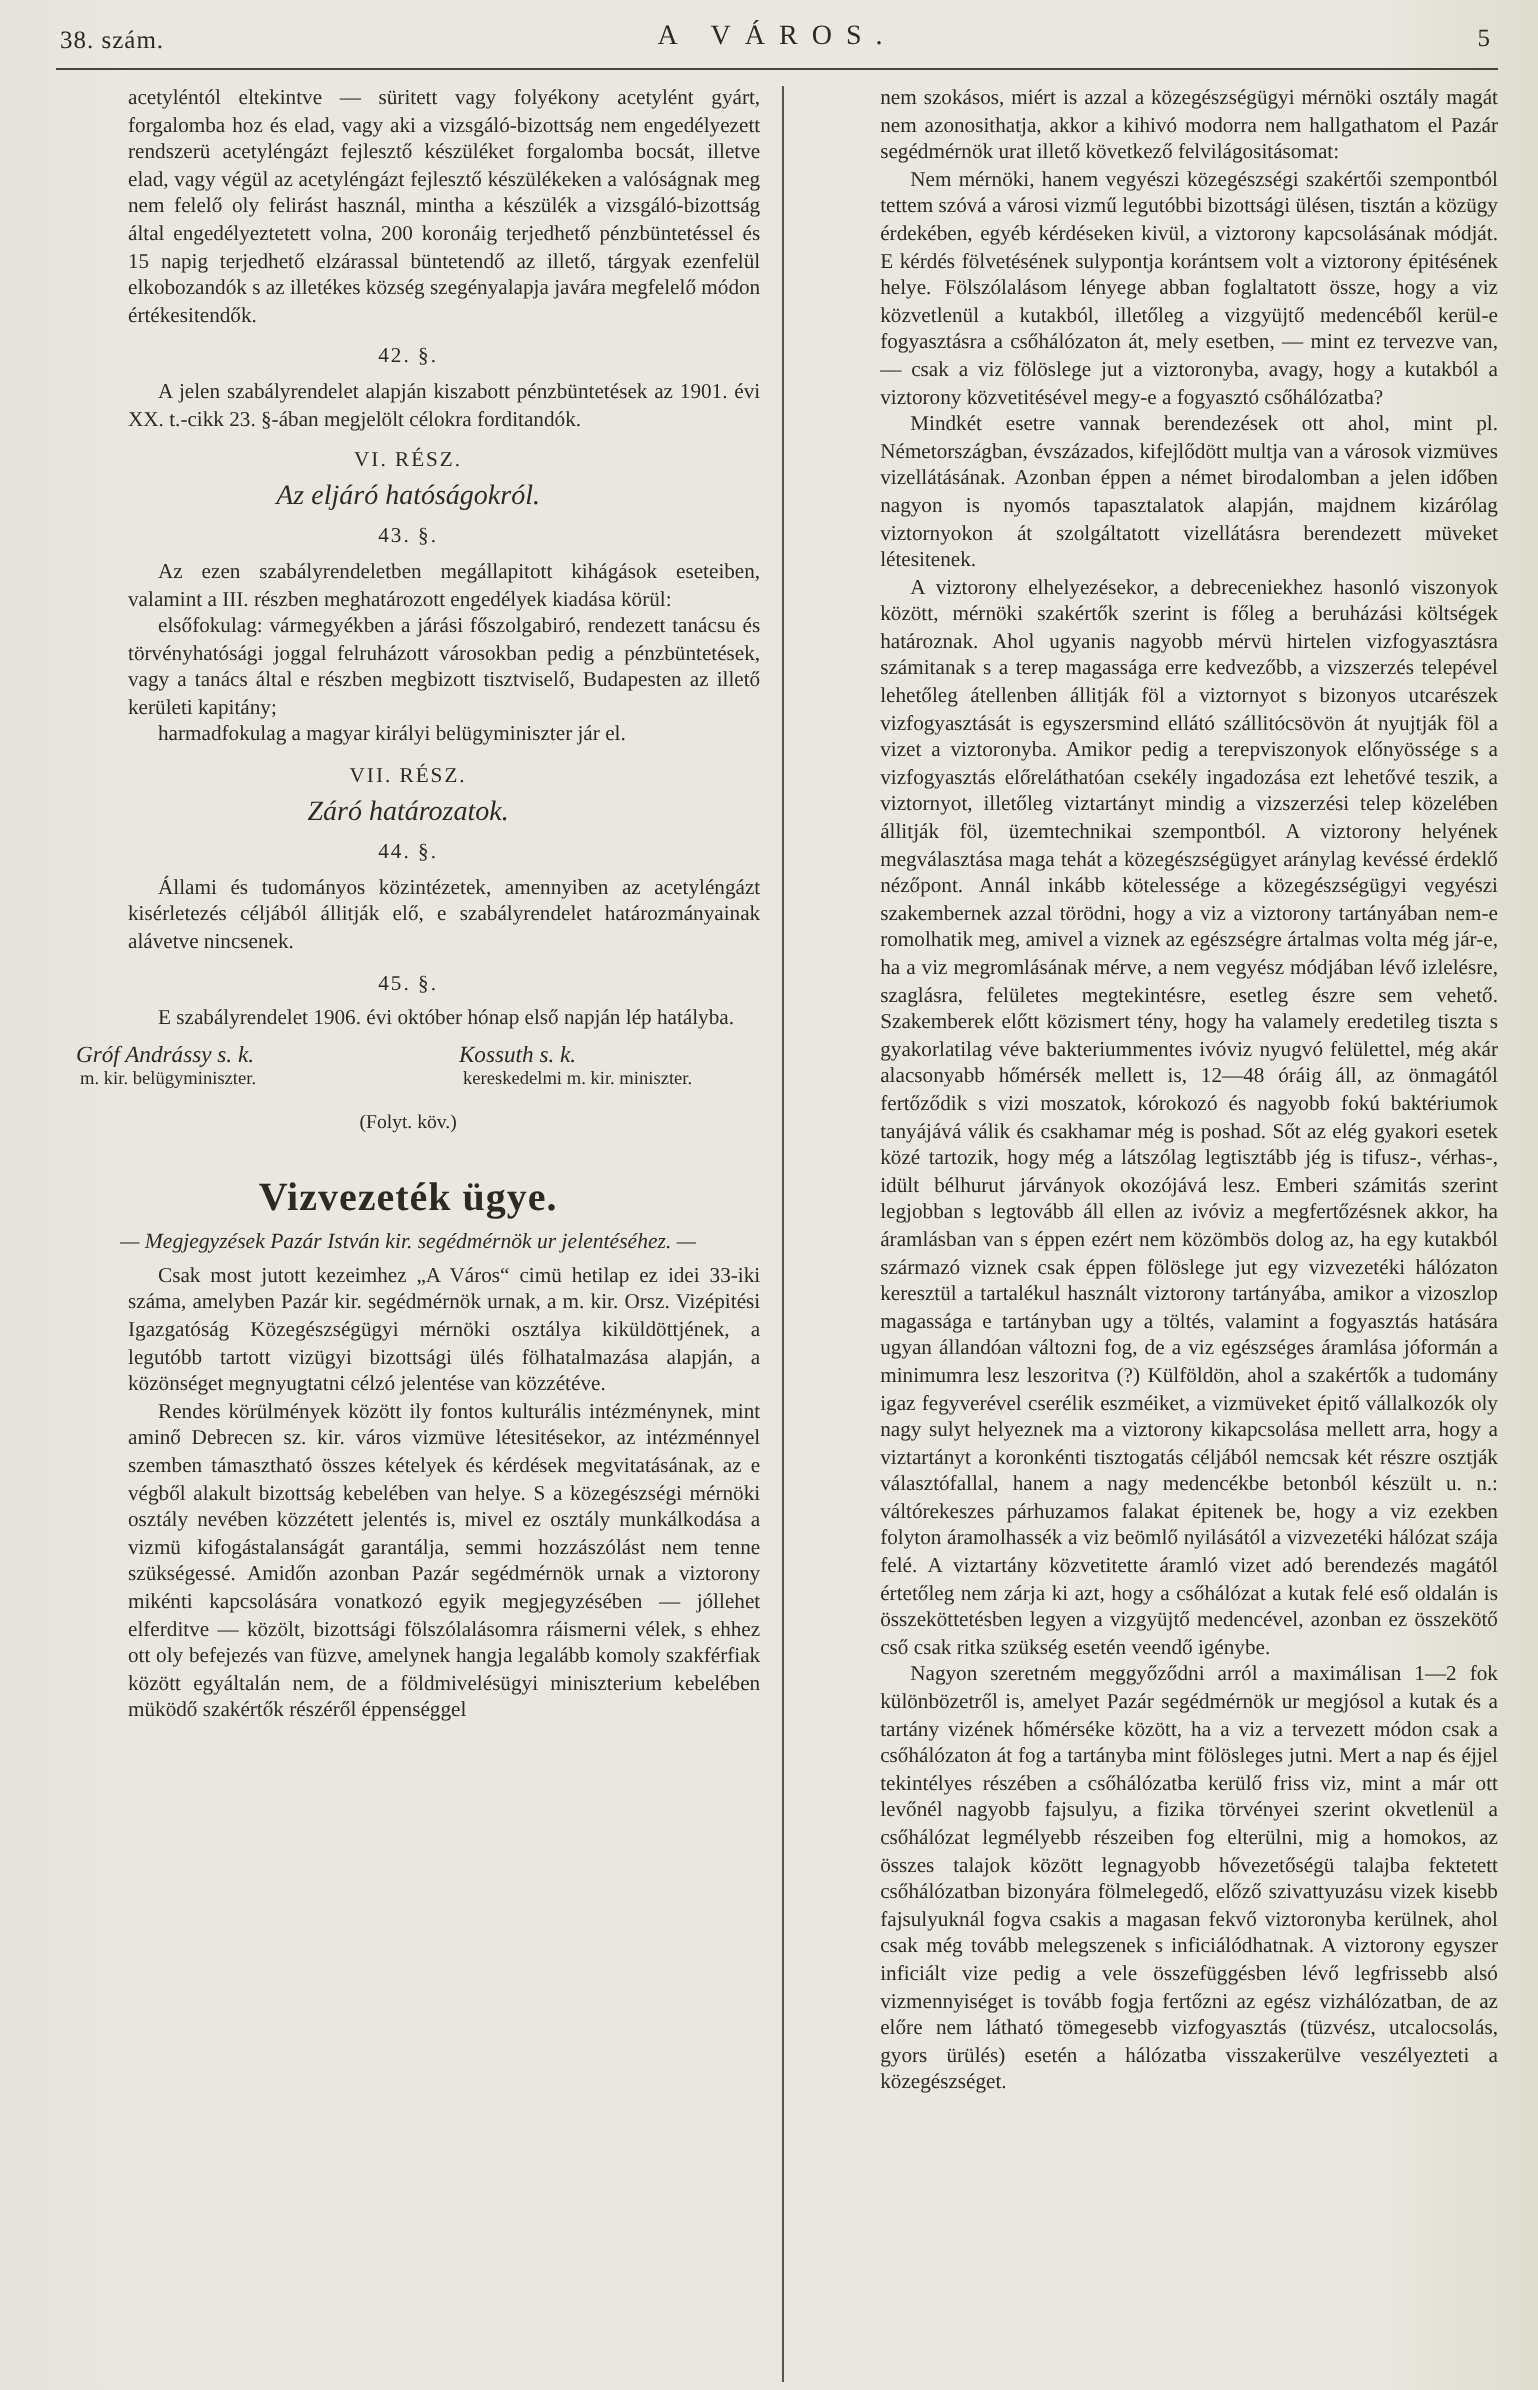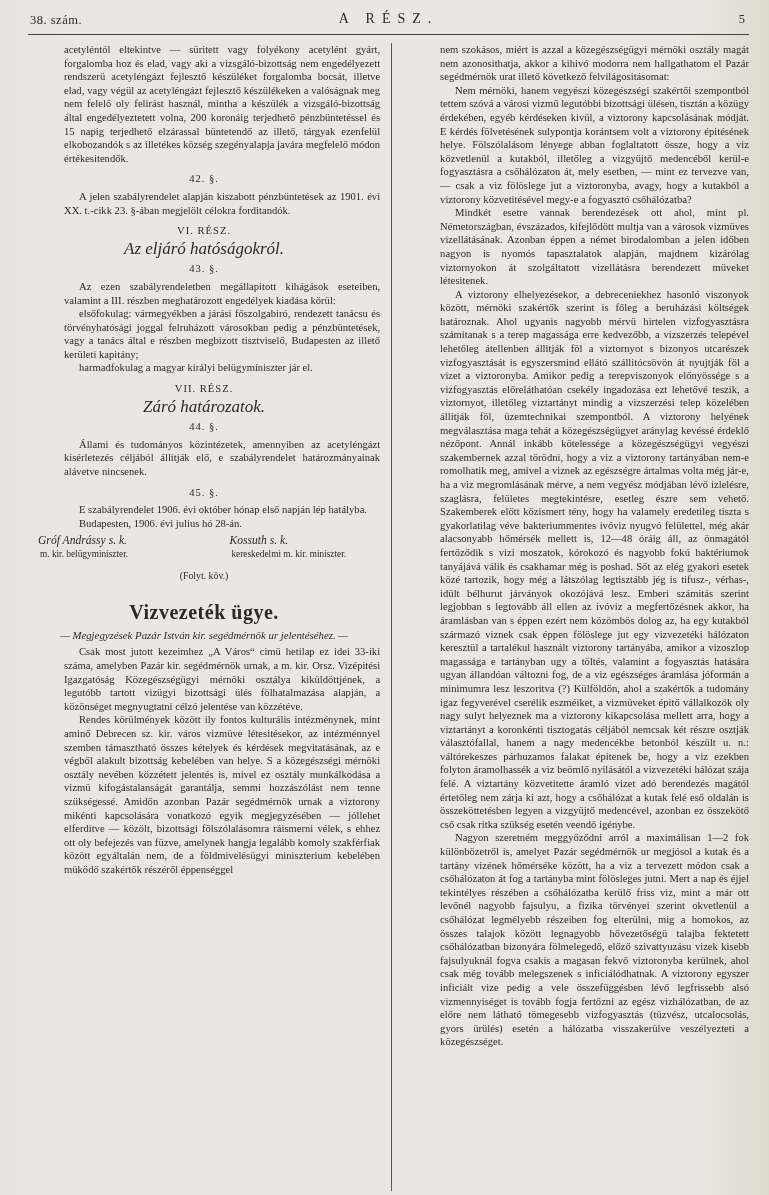--- a/index.html
+++ b/index.html
@@ -33,59 +33,58 @@
     font-size:10.6px;
     line-height:13.6px;
     text-align:justify;
     overflow:hidden;
   }
   .col.left  { width:50.5%; padding-right:11px; border-right:1px solid #5b574d; }
   .col.right { width:49.5%; padding-left:12px; }
   p.body { text-indent:15px;margin-left:36px; }
   p.body.cont { text-indent:0; }
   .h-sec  { text-align:center; text-indent:0; margin:7px 0 4px; letter-spacing:1px; }
-  .h-ital { text-align:center; font-style:italic; margin:2px 0 5px; font-size:17px; }
+  .h-ital { text-align:center; font-style:italic; margin:2px 0 5px; font-size:14px; }
   .article-title {
     text-align:center; font-weight:bold; font-size:20px;
     letter-spacing:0.5px; margin:24px 0 9px;
   }
   .subtitle { text-align:center; font-style:italic; text-indent:0; margin:0 0 3px; font-size:10.8px; }
   .sig-row { display:flex; justify-content:space-between; padding:4px 34px 2px 10px; }
   .sig-name { font-style:italic; font-size:11.6px; }
   .sig-role { font-size:9.3px; padding-left:2px; }
   .folyt { text-align:center; font-size:9.8px; margin:5px 0 0; }
 </style>
 </head>
 <body>
 
 <div class="page">
   <div class="masthead">
     <span class="issue">38. szám.</span>
-    <span class="nptitle">A RÉSZ.</span>
+    <span class="nptitle">A VÁROS.</span>
     <span class="pageno">5</span>
   </div>
   <div class="rule"></div>
   <div class="cols">
     <div class="col left" id="col-left">
         <p class="body cont">acetyléntól eltekintve — süritett vagy folyékony acetylént gyárt, forgalomba hoz és elad, vagy aki a vizsgáló-bizottság nem engedélyezett rendszerü acetyléngázt fejlesztő készüléket forgalomba bocsát, illetve elad, vagy végül az acetyléngázt fejlesztő készülékeken a valóságnak meg nem felelő oly felirást használ, mintha a készülék a vizsgáló-bizottság által engedélyeztetett volna, 200 koronáig terjedhető pénzbüntetéssel és 15 napig terjedhető elzárassal büntetendő az illető, tárgyak ezenfelül elkobozandók s az illetékes község szegényalapja javára megfelelő módon értékesitendők.</p>
         <div class="h-sec">42. §.</div>
         <p class="body">A jelen szabályrendelet alapján kiszabott pénzbüntetések az 1901. évi XX. t.-cikk 23. §-ában megjelölt célokra forditandók.</p>
         <div class="h-sec">VI. RÉSZ.</div>
         <div class="h-ital">Az eljáró hatóságokról.</div>
         <div class="h-sec">43. §.</div>
         <p class="body">Az ezen szabályrendeletben megállapitott kihágások eseteiben, valamint a III. részben meghatározott engedélyek kiadása körül:</p>
         <p class="body">elsőfokulag: vármegyékben a járási főszolgabiró, rendezett tanácsu és törvényhatósági joggal felruházott városokban pedig a pénzbüntetések, vagy a tanács által e részben megbizott tisztviselő, Budapesten az illető kerületi kapitány;</p>
         <p class="body">harmadfokulag a magyar királyi belügyminiszter jár el.</p>
         <div class="h-sec">VII. RÉSZ.</div>
         <div class="h-ital">Záró határozatok.</div>
         <div class="h-sec">44. §.</div>
         <p class="body">Állami és tudományos közintézetek, amennyiben az acetyléngázt kisérletezés céljából állitják elő, e szabályrendelet határozmányainak alávetve nincsenek.</p>
         <div class="h-sec">45. §.</div>
         <p class="body">E szabályrendelet 1906. évi október hónap első napján lép hatályba.</p>
-        <p class="body">Budapesten, 1906. évi julius hó 28-án.</p>
         <div class="sig-row">
           <div class="sig">
             <div class="sig-name">Gróf Andrássy s. k.</div>
             <div class="sig-role">m. kir. belügyminiszter.</div>
           </div>
           <div class="sig">
             <div class="sig-name">Kossuth s. k.</div>
             <div class="sig-role">kereskedelmi m. kir. miniszter.</div>
           </div>
         </div>

